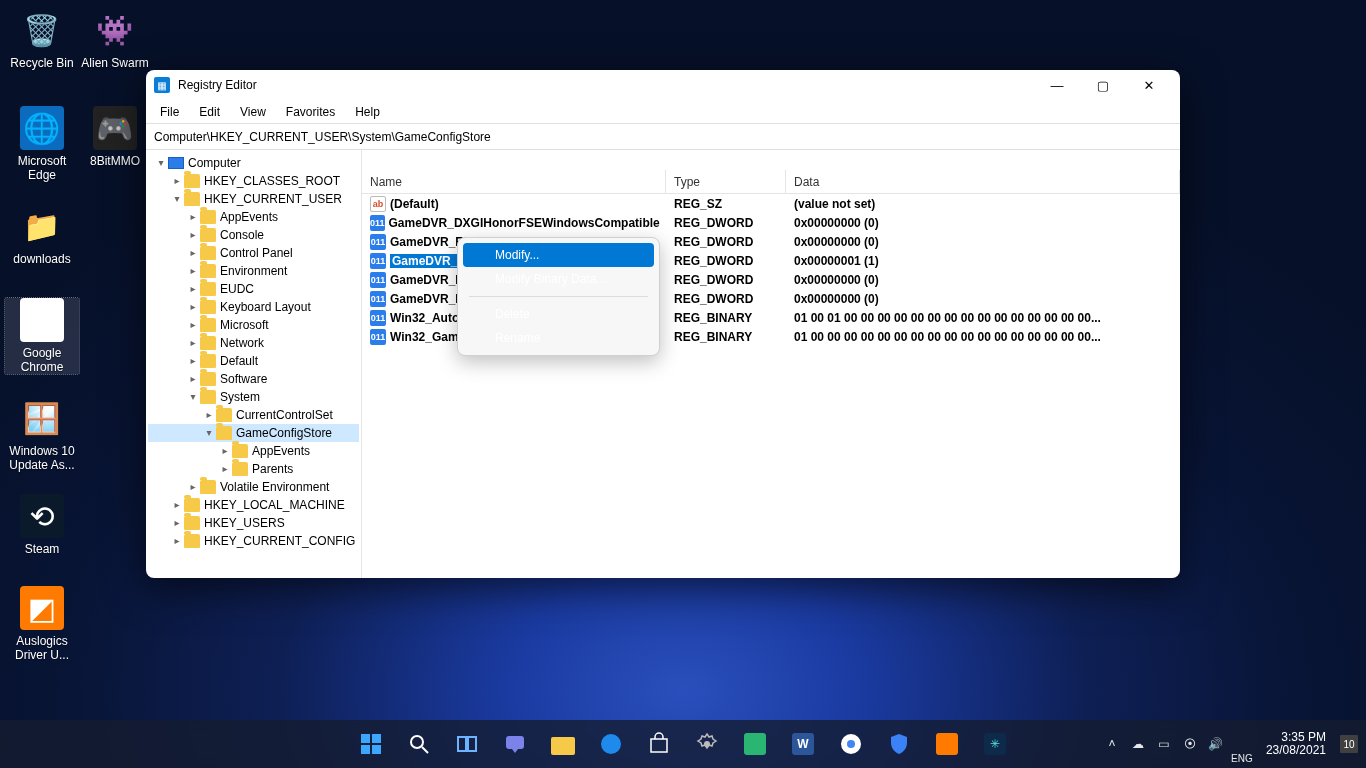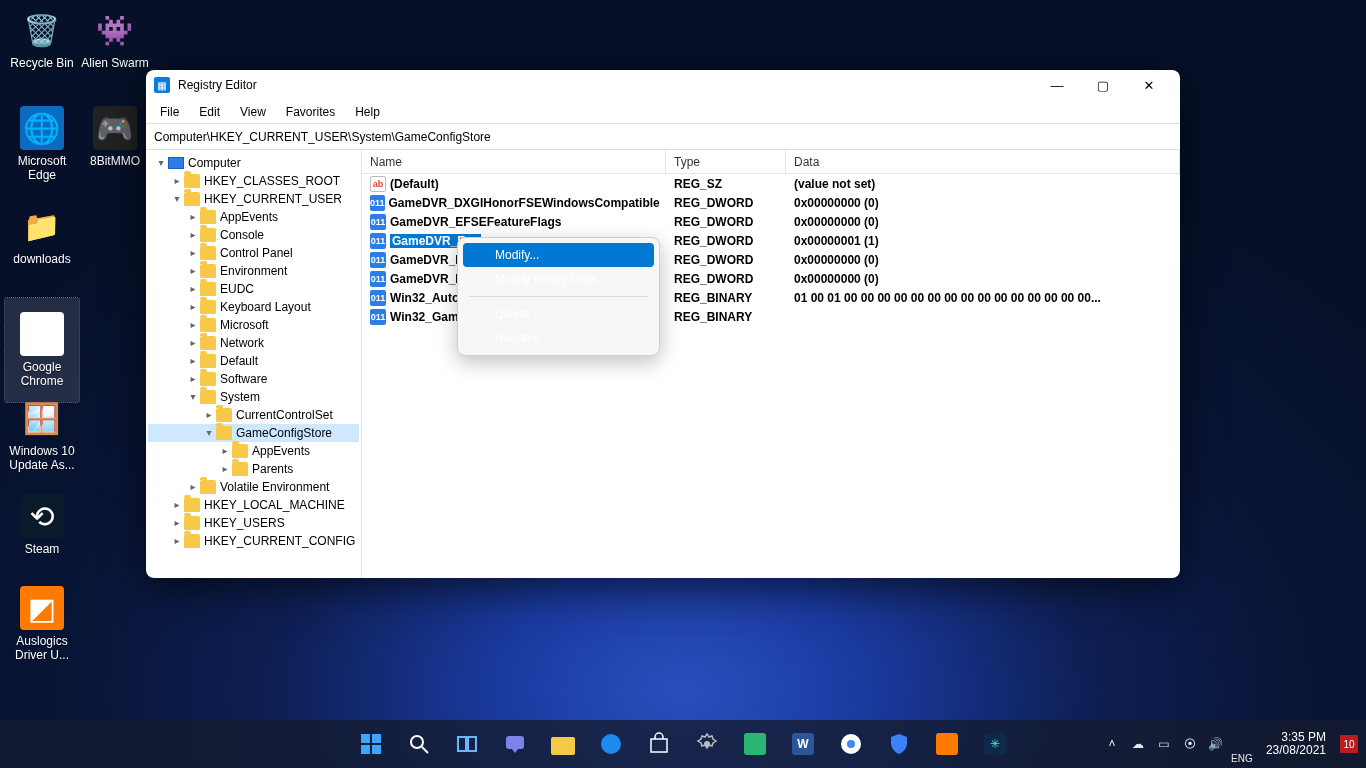--- a/index.html
+++ b/index.html
@@ -7,41 +7,41 @@
 body{
   background: radial-gradient(ellipse 900px 600px at 50% 90%, #2a4fbc 0%, #1a3aa0 20%, #0e1f54 45%, #081434 70%, #061028 100%);
   position:relative;
   color:#fff;
 }
 
 .desktop{ position:absolute; inset:0; }
 .dicon{ position:absolute; width:74px; text-align:center; cursor:default; }
 .dicon .glyph{ width:44px; height:44px; margin:0 auto 4px; display:flex; align-items:center; justify-content:center; border-radius:4px; }
 .dicon .lbl{ color:#fff; font-size:12px; line-height:14px; text-shadow:0 1px 1px rgba(0,0,0,.6); }
-.dicon.sel{ background:rgba(255,255,255,.12); outline:1px dotted rgba(255,255,255,.4); border-radius:2px; padding:14px 0; }
+.dicon.sel{ background:rgba(255,255,255,.12); outline:1px dotted rgba(255,255,255,.4); border-radius:2px; padding:0 0; }
 
 .win{ position:absolute; left:146px; top:70px; width:1034px; height:508px; background:#fff; color:#000; border-radius:8px; box-shadow:0 10px 40px rgba(0,0,0,.6); overflow:hidden; display:flex; flex-direction:column; }
 .titlebar{ height:30px; display:flex; align-items:center; padding:0 8px; }
 .titlebar .ticon{ width:16px; height:16px; margin-right:8px; background:#0a7dd9; display:inline-flex; align-items:center; justify-content:center; color:#fff; font-size:10px; border-radius:2px;}
 .titlebar .ttext{ font-size:12px; color:#000; }
 .winbtns{ margin-left:auto; display:flex; }
 .winbtn{ width:46px; height:30px; display:flex; align-items:center; justify-content:center; color:#000; font-size:13px; }
 .menubar{ height:24px; display:flex; align-items:center; padding:0 6px; gap:4px; border-bottom:1px solid #e0e0e0; }
 .menuitem{ padding:3px 8px; font-size:12px; }
 .addrbar{ height:26px; display:flex; align-items:center; padding:0 8px; border-bottom:1px solid #e0e0e0; font-size:12px; }
 .content{ flex:1; display:flex; min-height:0; }
 .tree{ width:216px; border-right:1px solid #e5e5e5; overflow:auto; padding:4px 2px; }
 .tnode{ white-space:nowrap; height:18px; line-height:18px; display:flex; align-items:center; }
 .tw{ display:inline-block; width:14px; text-align:center; color:#666; font-size:10px; cursor:default; user-select:none;}
 .tfolder{ width:16px; height:14px; display:inline-block; background:#f7c948; border-radius:2px 2px 1px 1px; margin-right:4px; position:relative; }
 .tfolder::before{content:""; position:absolute; top:-3px; left:0; width:7px; height:3px; background:#f7c948; border-radius:2px 2px 0 0;}
 .tcomp{ width:16px; height:12px; display:inline-block; background:#2b7de9; border:1px solid #1a5fc0; margin-right:4px;}
 .tnode.sel{ background:#cde8ff; }
 .tnode .tlabel{ font-size:12px; }
-.list{ flex:1; display:flex; flex-direction:column; min-width:0; }
+.list{ flex:1; display:flex; flex-direction:column; min-width:0;margin-top:20px; }
 .listhdr{ height:24px; display:flex; align-items:center; border-bottom:1px solid #e5e5e5;}
 .colh{ padding:0 8px; font-size:12px; color:#333; border-right:1px solid #e5e5e5; height:100%; display:flex; align-items:center; }
 .col-name{ width:304px; }
 .col-type{ width:120px; }
 .col-data{ flex:1; }
 .rows{ flex:1; overflow:auto; }
 .row{ height:19px; display:flex; align-items:center; font-size:12px; }
 .row .c{ padding:0 8px; overflow:hidden; text-overflow:ellipsis; white-space:nowrap;font-weight:bold; }
 .row .c-name{ width:304px; display:flex; align-items:center; gap:4px;}
 .row .c-type{ width:120px; }
@@ -57,21 +57,21 @@
 .ctxitem.hl{ background:#0078d4; color:#fff; }
 .ctxsep{ height:1px; background:#dcdcdc; margin:5px 6px; }
 
 .taskbar{ position:absolute; left:0; right:0; bottom:0; height:48px; background:rgba(20,28,48,.78); backdrop-filter:blur(6px); display:flex; align-items:center; }
 .tbcenter{ position:absolute; left:50%; transform:translateX(-50%); display:flex; gap:8px; align-items:center;}
 .tbicon{ width:40px; height:40px; display:flex; align-items:center; justify-content:center; border-radius:4px; }
 .tbicon svg, .tbicon .g{ width:24px; height:24px; }
 .tray{ position:absolute; right:8px; display:flex; align-items:center; gap:10px; color:#fff; font-size:11px; }
 .tray .tico{ width:16px; height:16px; display:flex; align-items:center; justify-content:center; opacity:.9;}
 .tray .clock{ text-align:right; line-height:13px; margin-left:6px;}
-.tray .badge{ width:18px; height:18px; border-radius:1px; background:#b91c1c; color:#fff; display:flex; align-items:center; justify-content:center; font-size:10px; margin-left:4px;}
+.tray .badge{ width:18px; height:18px; border-radius:1px; background:#404040; color:#fff; display:flex; align-items:center; justify-content:center; font-size:10px; margin-left:4px;}
 </style>
 </head>
 <body>
 
 <div class="desktop" id="desktop">
     <div class="dicon" style="left: 5px; top: 8px;">
       <div class="glyph" style="background:transparent">
         <span style="font-size:30px">🗑️</span>
       </div>
       <div class="lbl">Recycle Bin</div>
@@ -321,20 +321,21 @@
             </div>
             <div class="c c-type">REG_BINARY</div>
             <div class="c c-data">01 00 01 00 00 00 00 00 00 00 00 00 00 00 00 00 00 00...</div>
           </div>
           <div class="row">
             <div class="c c-name">
               <span class="vicon dw">011</span>
               <span>Win32_Gamel</span>
             </div>
             <div class="c c-type">REG_BINARY</div>
+            <div class="c c-data">01 00 00 00 00 00 00 00 00 00 00 00 00 00 00 00 00 00...</div>
           </div>
         </div>
     </div>
   </div>
 </div>
 
 <div class="ctx" id="ctx">
     <div class="ctxitem hl">Modify...</div>
     <div class="ctxitem">Modify Binary Data...</div>
     <div class="ctxsep"></div>

